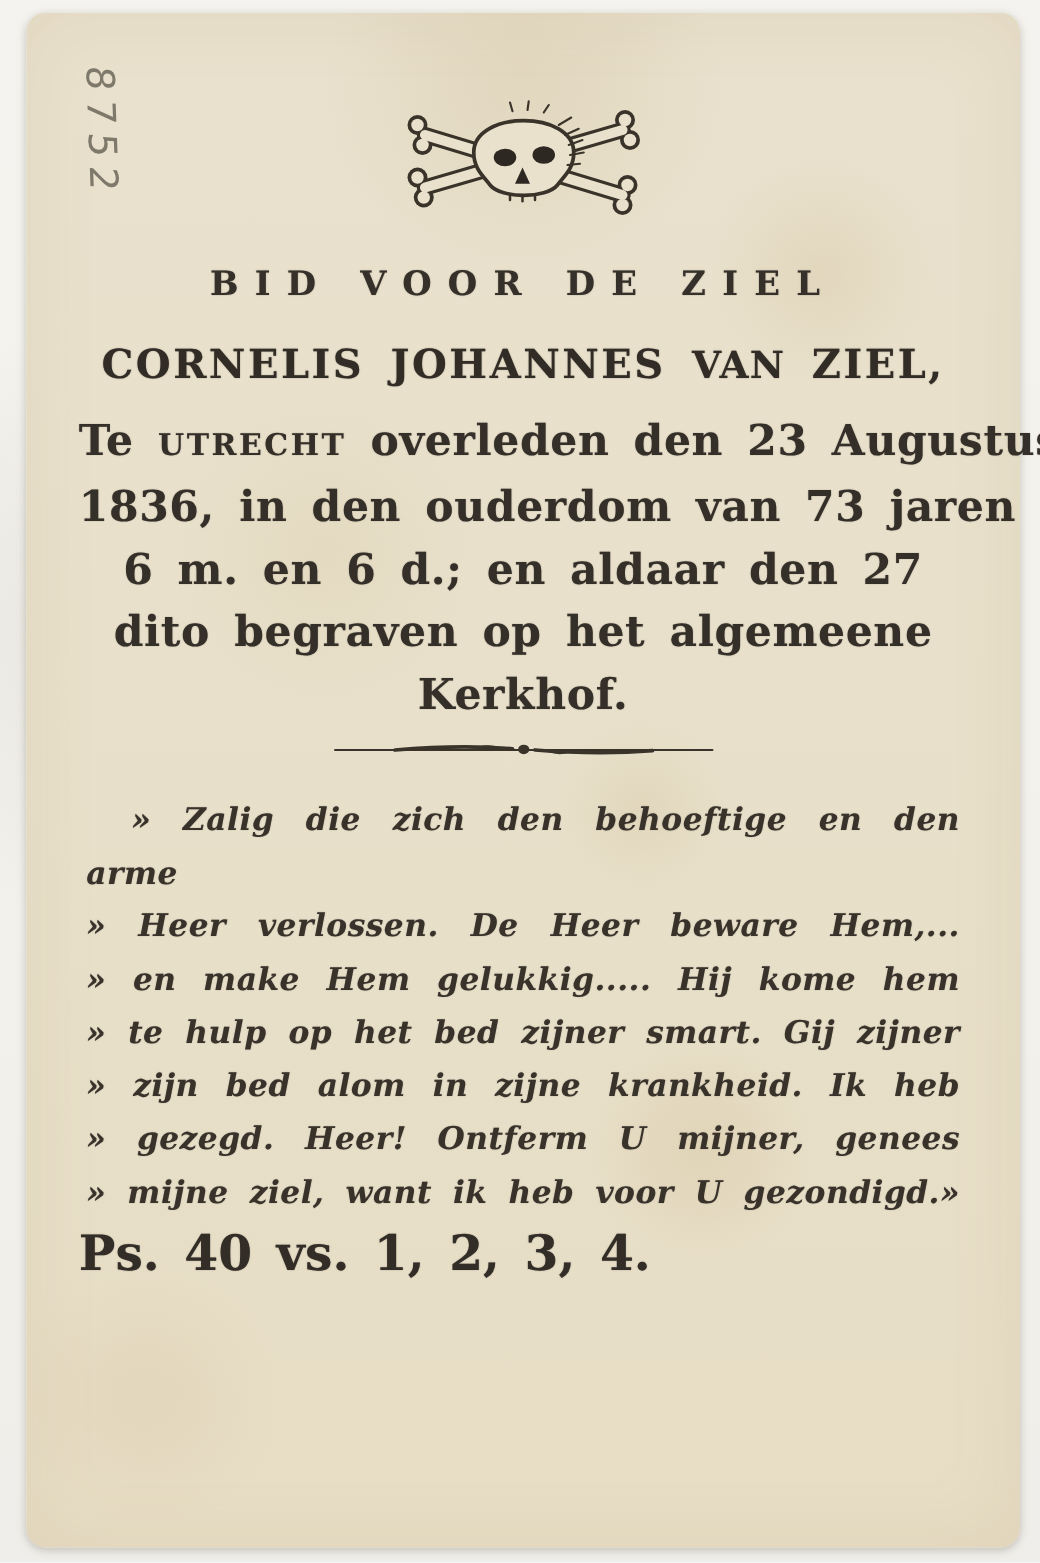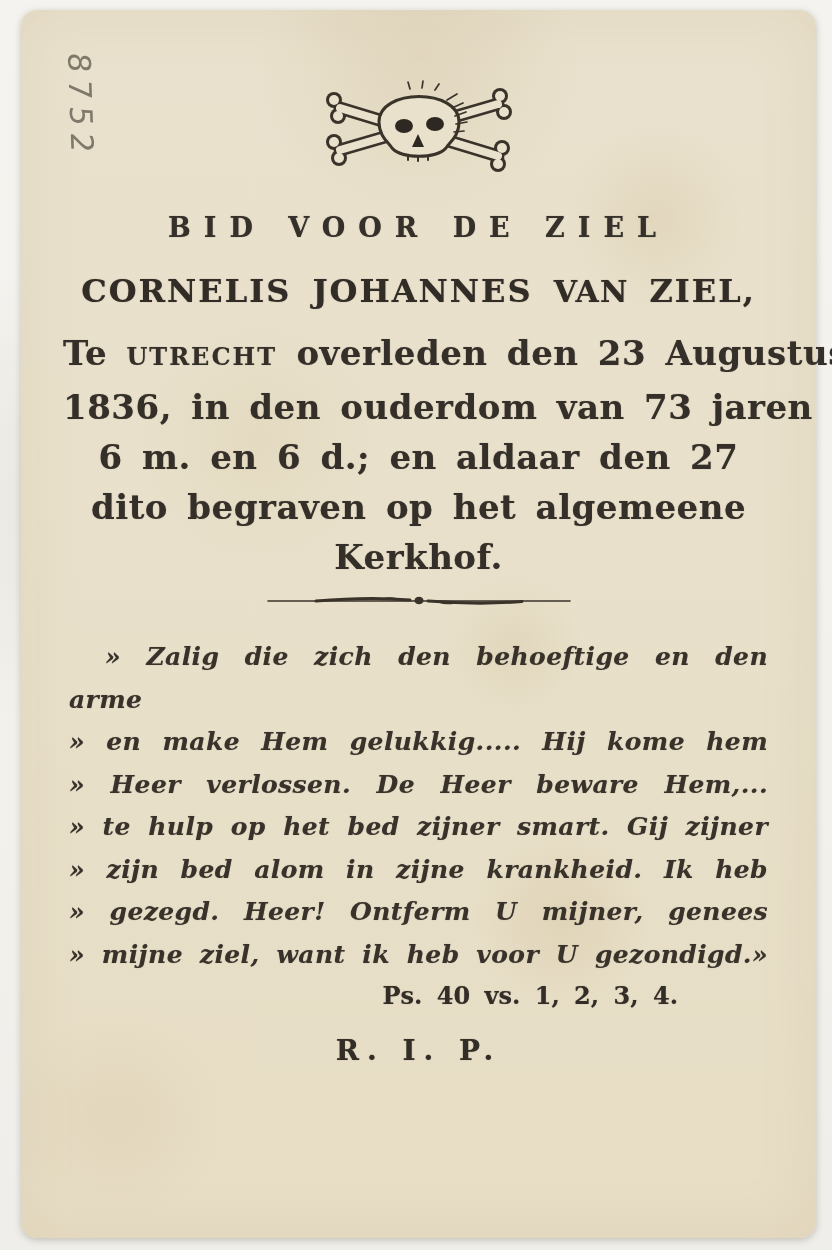--- a/index.html
+++ b/index.html
@@ -68,22 +68,22 @@
   .quote { margin-top:25px; padding:0 6px; }
   .q-line {
     font-size:25px; line-height:42.5px; font-style:italic; font-weight:bold;
     color:#38322b; text-align:justify; text-align-last:justify;
     word-spacing:6px; letter-spacing:.4px;
     text-shadow:0 0 1px rgba(56,50,43,.4);
   }
   .q-line:first-child { text-indent:36px; }
 
   .citation {
-    margin-top:5px; text-align:right; padding-right:96px;
-    font-size:24px; font-weight:bold; color:#332d27; word-spacing:6px;
+    margin-top:5px; text-align:left; padding-right:96px;
+    font-size:39px; font-weight:bold; color:#332d27; word-spacing:6px;
     text-shadow:0 0 1px rgba(51,45,39,.5);
   }
   .rip {
     margin-top:24px; text-align:center;
     font-size:28px; font-weight:bold; letter-spacing:8px; color:#332d27;
     text-shadow:0 0 1px rgba(51,45,39,.5);
   }
 </style>
 </head>
 <body>
@@ -166,25 +166,24 @@
         <path d="M164,8 Q215,12 258,8.5" stroke-width="3"></path>
         <ellipse cx="155" cy="7.5" rx="4.5" ry="3.8" fill="#3a332a" stroke="none"></ellipse>
         <path d="M135,6.5 q-8,-3 -16,-0.5" stroke-width="1.4"></path>
         <path d="M175,9 q8,3 16,0.5" stroke-width="1.4"></path>
       </g>
     </svg>
   </div>
 
   <div class="quote">
       <div class="q-line">» Zalig die zich den behoeftige en den arme</div>
+      <div class="q-line">» Heer verlossen. De Heer beware Hem,...</div>
       <div class="q-line">» en make Hem gelukkig..... Hij kome hem</div>
-      <div class="q-line">» Heer verlossen. De Heer beware Hem,...</div>
       <div class="q-line">» te hulp op het bed zijner smart. Gij zijner</div>
       <div class="q-line">» zijn bed alom in zijne krankheid. Ik heb</div>
       <div class="q-line">» gezegd. Heer! Ontferm U mijner, genees</div>
       <div class="q-line">» mijne ziel, want ik heb voor U gezondigd.»</div>
     </div>
 
   <div class="citation">Ps. 40 vs. 1, 2, 3, 4.</div>
 
-  <div class="rip">R. I. P.</div>
 
 </div>
 
 </body></html>

